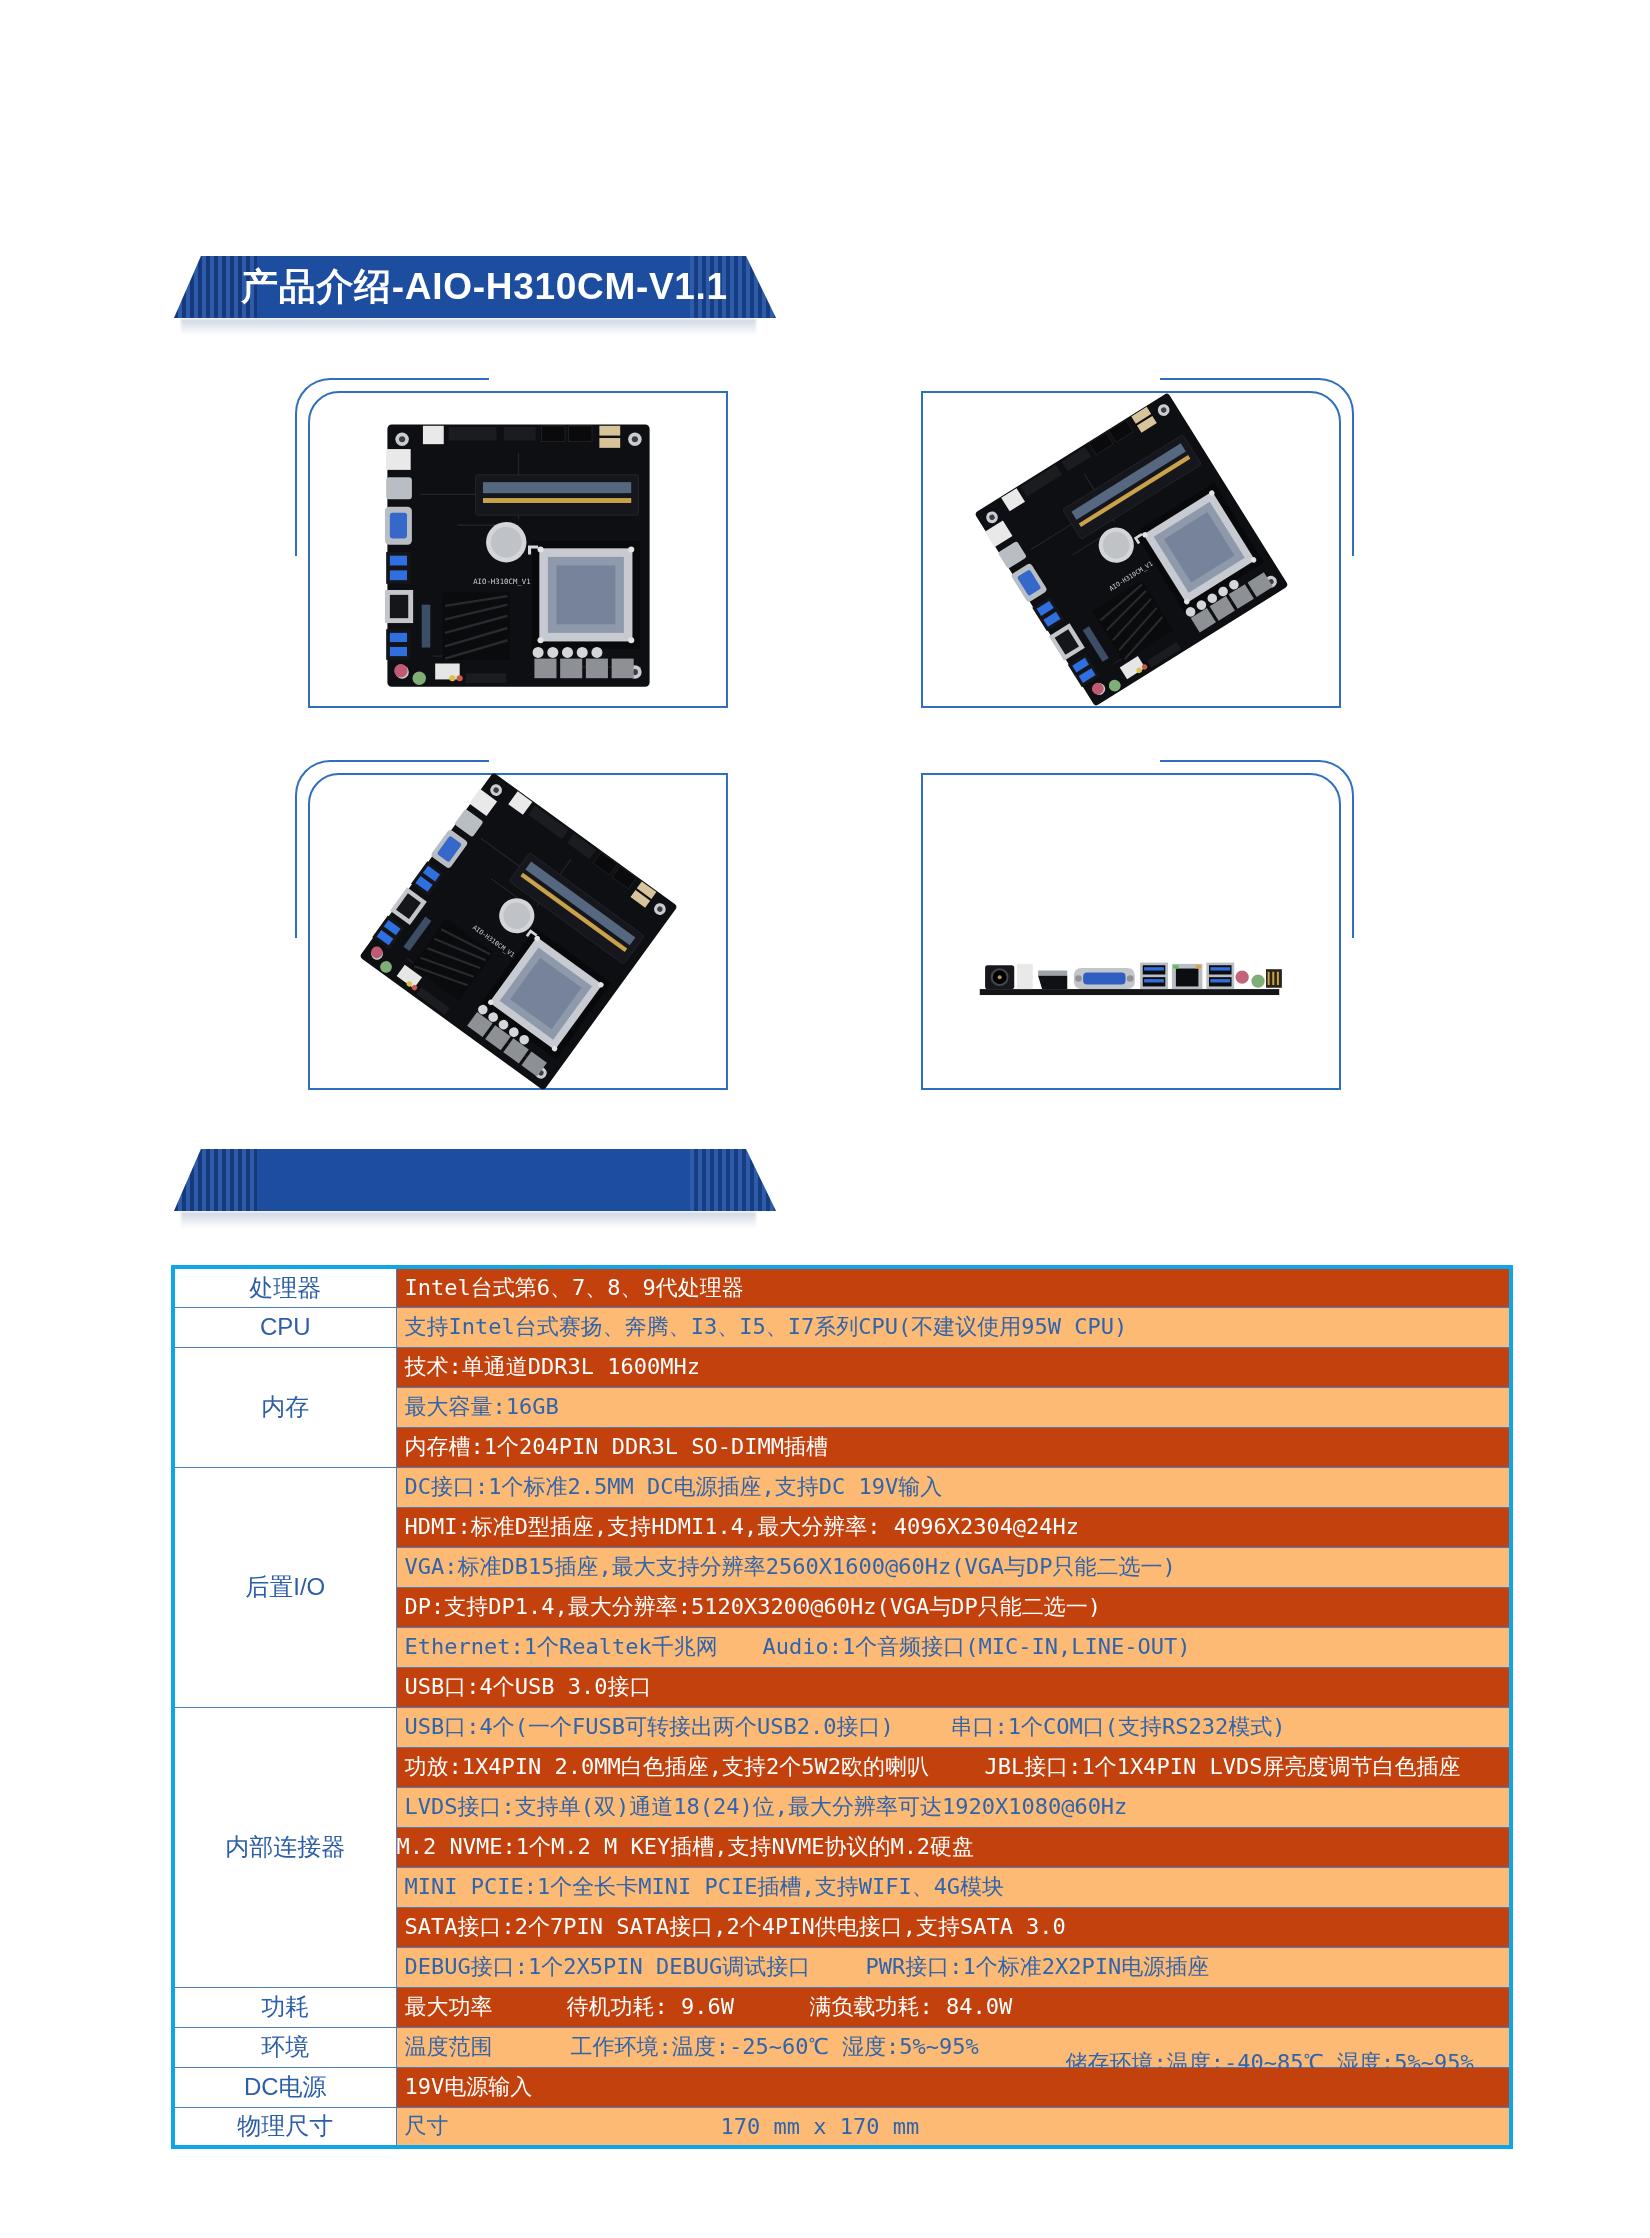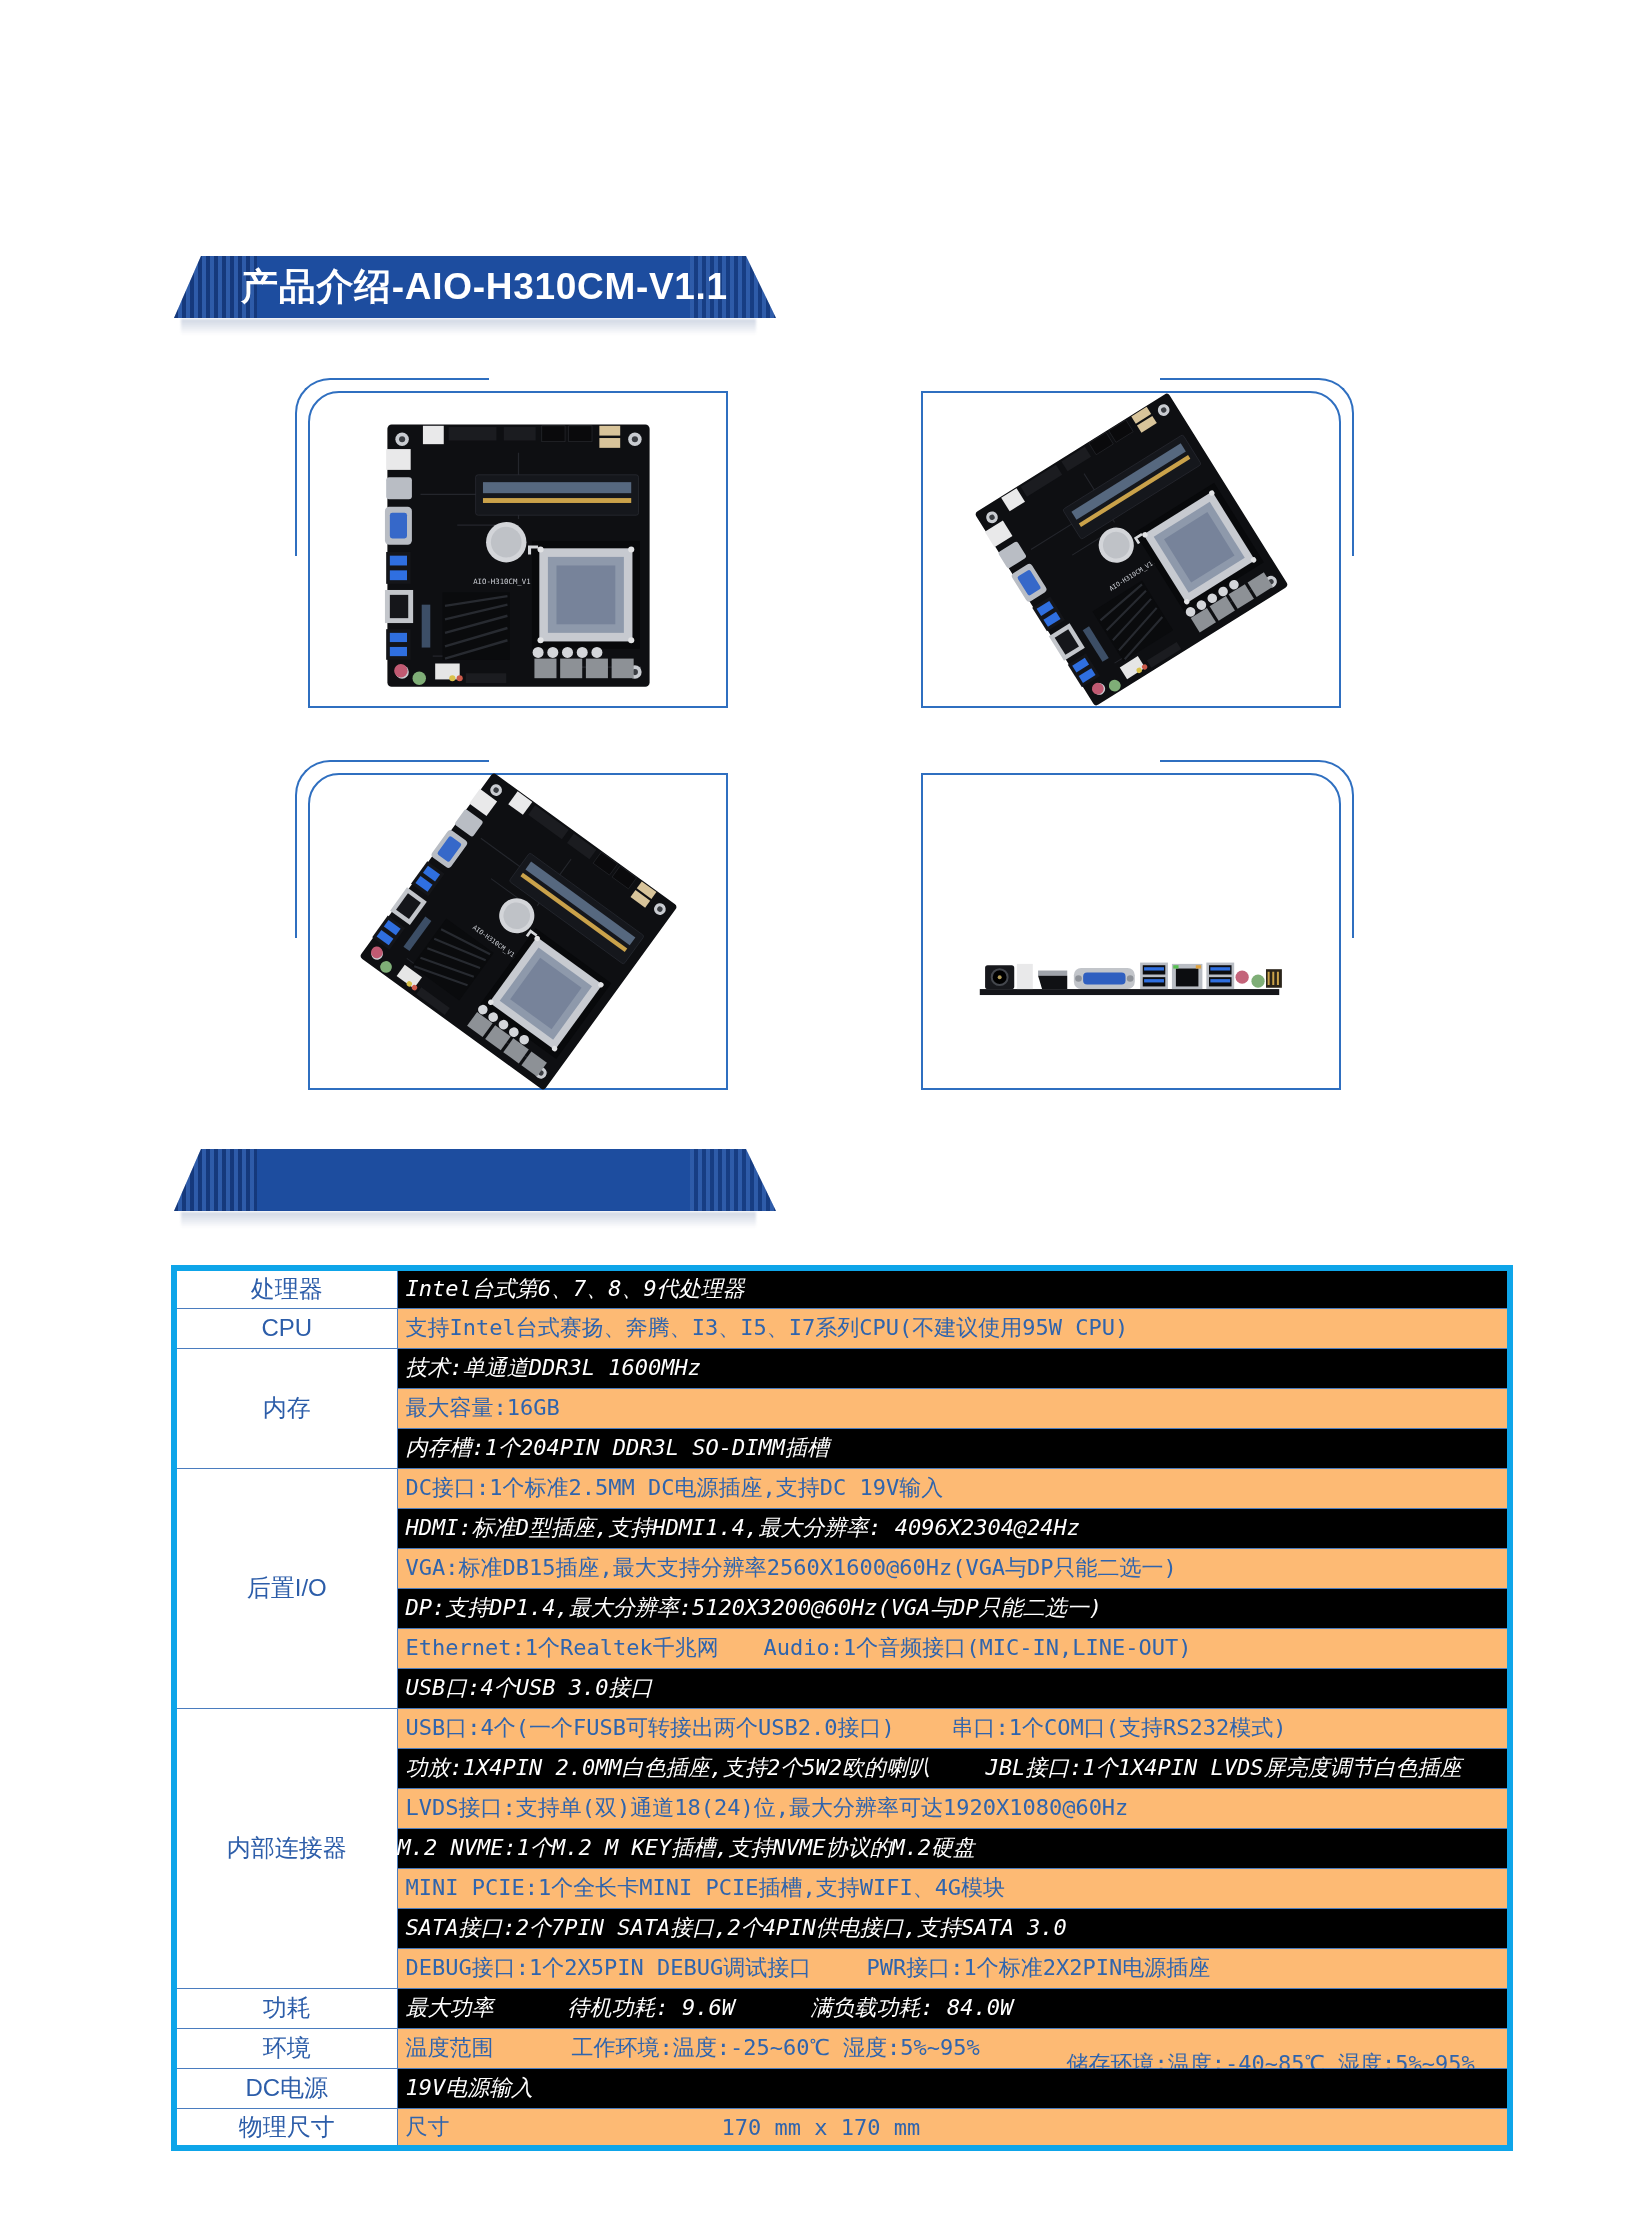--- a/index.html
+++ b/index.html
@@ -37,28 +37,28 @@
   .board-wrap{width:293px;height:293px;flex:none;}
   .board-wrap svg{width:100%;height:100%;display:block;}
   .rot-left{transform:rotate(-32deg) scale(.8);}
   .rot-right{transform:rotate(36deg) scale(.8);}
   .flat{transform:scale(.92) translateY(6.7px);}
   .side-wrap{width:319px;height:53px;flex:none;margin-top:86px;}
   .side-wrap svg{width:100%;height:100%;display:block;}
 
   
   .spec-table{position:absolute;left:171px;top:1265px;border-collapse:collapse;table-layout:fixed;
-    width:1342px;border:6px solid #0ea5e9;}
+    width:1342px;border:4px solid #0ea5e9;}
   .spec-table col.c1{width:223px;}
   .spec-table tr{height:40px;}
   .spec-table td{border:1.3px solid #4a7cbf;padding:0;box-sizing:border-box;}
   td.cat{background:#ffffff;color:#2c5da9;font-size:24px;text-align:center;
     font-family:"Liberation Sans",sans-serif;}
   td.val{position:relative;font-size:22px;font-family:"DejaVu Sans Mono",monospace;white-space:nowrap;}
-  td.val.blue{background:#000000;color:#ffffff;font-style:italic;}
+  td.val.blue{background:#c2410c;color:#ffffff;}
   td.val.white{background:#fdba74;color:#2f64ad;}
   td.val .part{position:absolute;top:50%;transform:translateY(-50%);white-space:nowrap;}
 </style>
 </head>
 <body>
 
 <div class="banner" style="top:256px;">
   <div class="shape">
     <div class="stripes-l"></div>
     <div class="stripes-r"></div>

